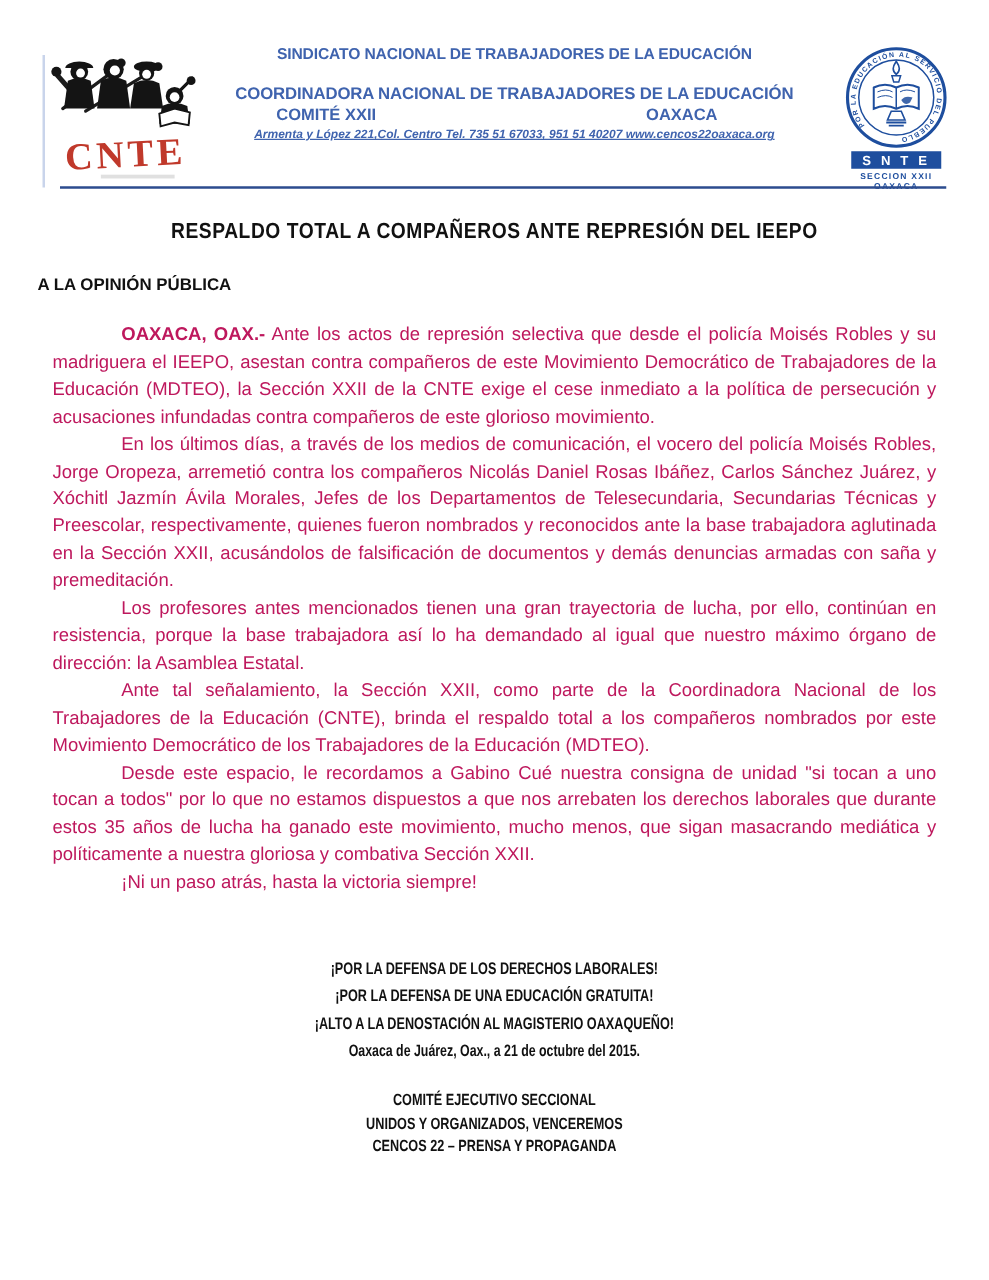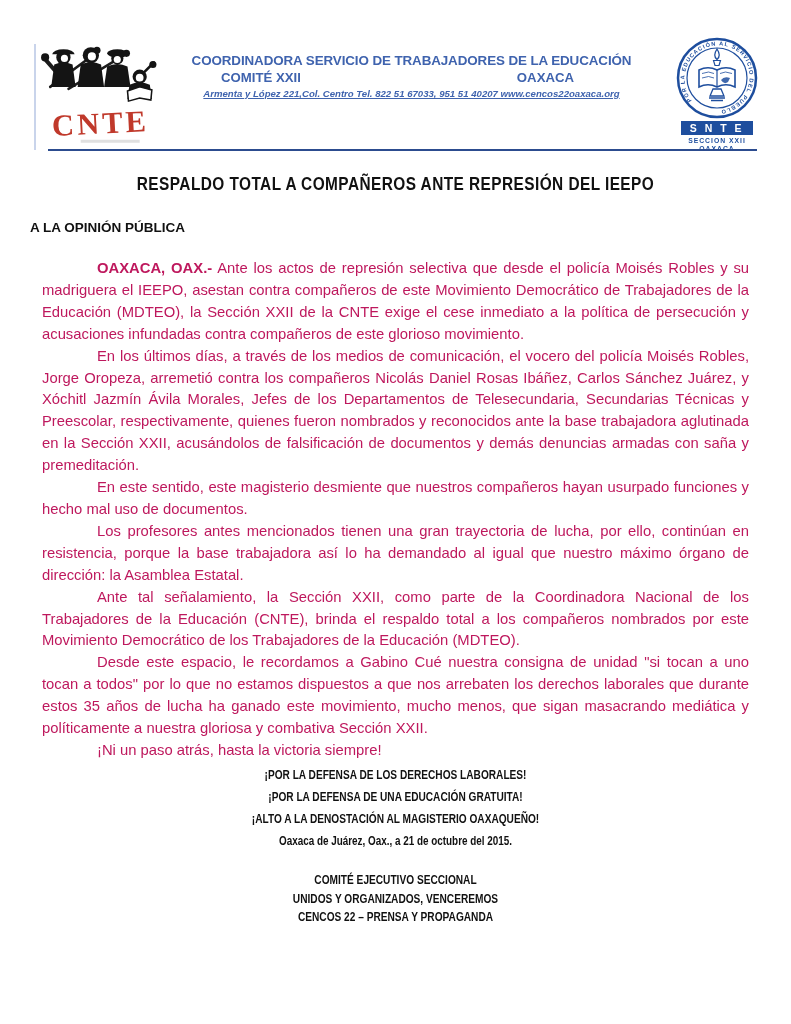--- a/index.html
+++ b/index.html
@@ -86,26 +86,27 @@
           <circle cx="100" cy="35" r="3.8"></circle>
           <path d="M88,48 l12,-4 l12,3 l-1,10 l-11,-2 l-11,3 z" stroke="#141414" stroke-width="1.5"></path>
         </g>
         <path d="M104,30 L114,20" stroke="#141414" stroke-width="2.5" stroke-linecap="round"></path>
         <text x="14" y="90" font-family="Liberation Serif, serif" font-weight="bold" font-size="30" letter-spacing="3" fill="#c0392b" transform="rotate(-3 60 84)">CNTE</text>
         <rect x="42" y="96" width="58" height="3" fill="#999999" opacity="0.3"></rect>
       </svg>
     </div>
 
     <div class="head-text">
-      <div class="org2">COORDINADORA SERVICIO DE TRABAJADORES DE LA EDUCACIÓN</div>
+      <div class="org1">SINDICATO NACIONAL DE TRABAJADORES DE LA EDUCACIÓN</div>
+      <div class="org2">COORDINADORA NACIONAL DE TRABAJADORES DE LA EDUCACIÓN</div>
       <div class="section-row">
         <span>COMITÉ  XXII</span>
         <span>OAXACA</span>
       </div>
-      <div class="address">Armenta y López  221,Col. Centro   Tel. 822 51 67033, 951 51 40207     www.cencos22oaxaca.org</div>
+      <div class="address">Armenta y López  221,Col. Centro   Tel. 735 51 67033, 951 51 40207     www.cencos22oaxaca.org</div>
     </div>
 
     <div class="snte-logo">
       <svg viewBox="0 0 92 118" width="92" height="118">
         <defs>
           <path id="ringpath" d="M 22,66 A 34,34 0 0 1 70,18 A 34,34 0 0 1 22,66"></path>
         </defs>
         <circle cx="46" cy="42" r="39" fill="#ffffff" stroke="#1e4e9e" stroke-width="2.5"></circle>
         <circle cx="46" cy="42" r="30" fill="#ffffff" stroke="#1e4e9e" stroke-width="1.2"></circle>
         <text font-size="5.6" font-weight="bold" fill="#1e4e9e" letter-spacing="1.1" font-family="Liberation Sans, sans-serif">
@@ -129,21 +130,20 @@
 
   <div class="rule"></div>
 
   <div class="title">RESPALDO TOTAL A COMPAÑEROS ANTE REPRESIÓN DEL IEEPO</div>
 
   <div class="salutation">A LA OPINIÓN PÚBLICA</div>
 
   <div class="body-text">
     <p><strong>OAXACA, OAX.-</strong><span> Ante los actos de represión selectiva que desde el policía Moisés Robles y su madriguera el IEEPO, asestan contra compañeros de este Movimiento Democrático de Trabajadores de la Educación (MDTEO), la Sección XXII de la CNTE exige el cese inmediato a la política de persecución y acusaciones infundadas contra compañeros de este glorioso movimiento.</span></p>
     <p><span>En los últimos días, a través de los medios de comunicación, el vocero del policía Moisés Robles, Jorge Oropeza, arremetió contra los compañeros Nicolás Daniel Rosas Ibáñez, Carlos Sánchez Juárez, y Xóchitl Jazmín Ávila Morales, Jefes de los Departamentos de Telesecundaria, Secundarias Técnicas y Preescolar, respectivamente, quienes fueron nombrados y reconocidos ante la base trabajadora aglutinada en la Sección XXII, acusándolos de falsificación de documentos y demás denuncias armadas con saña y premeditación.</span></p>
-    <p><span>En este sentido, este magisterio desmiente que nuestros compañeros hayan usurpado funciones y hecho mal uso de documentos.</span></p>
     <p><span>Los profesores antes mencionados tienen una gran trayectoria de lucha, por ello, continúan en resistencia, porque la base trabajadora así lo ha demandado al igual que nuestro máximo órgano de dirección: la Asamblea Estatal.</span></p>
     <p><span>Ante tal señalamiento, la Sección XXII, como parte de la Coordinadora Nacional de los Trabajadores de la Educación (CNTE), brinda el respaldo total a los compañeros nombrados por este Movimiento Democrático de los Trabajadores de la Educación (MDTEO).</span></p>
     <p><span>Desde este espacio, le recordamos a Gabino Cué nuestra consigna de unidad "si tocan a uno tocan a todos" por lo que no estamos dispuestos a que nos arrebaten los derechos laborales que durante estos 35 años de lucha ha ganado este movimiento, mucho menos, que sigan masacrando mediática y políticamente a nuestra gloriosa y combativa Sección XXII.</span></p>
     <p class="closing">¡Ni un paso atrás, hasta la victoria siempre!</p>
   </div>
 
   <div class="slogans">
     <div>¡POR LA DEFENSA DE LOS DERECHOS LABORALES!</div>
     <div>¡POR LA DEFENSA DE UNA EDUCACIÓN GRATUITA!</div>
     <div>¡ALTO A LA DENOSTACIÓN AL MAGISTERIO OAXAQUEÑO!</div>

